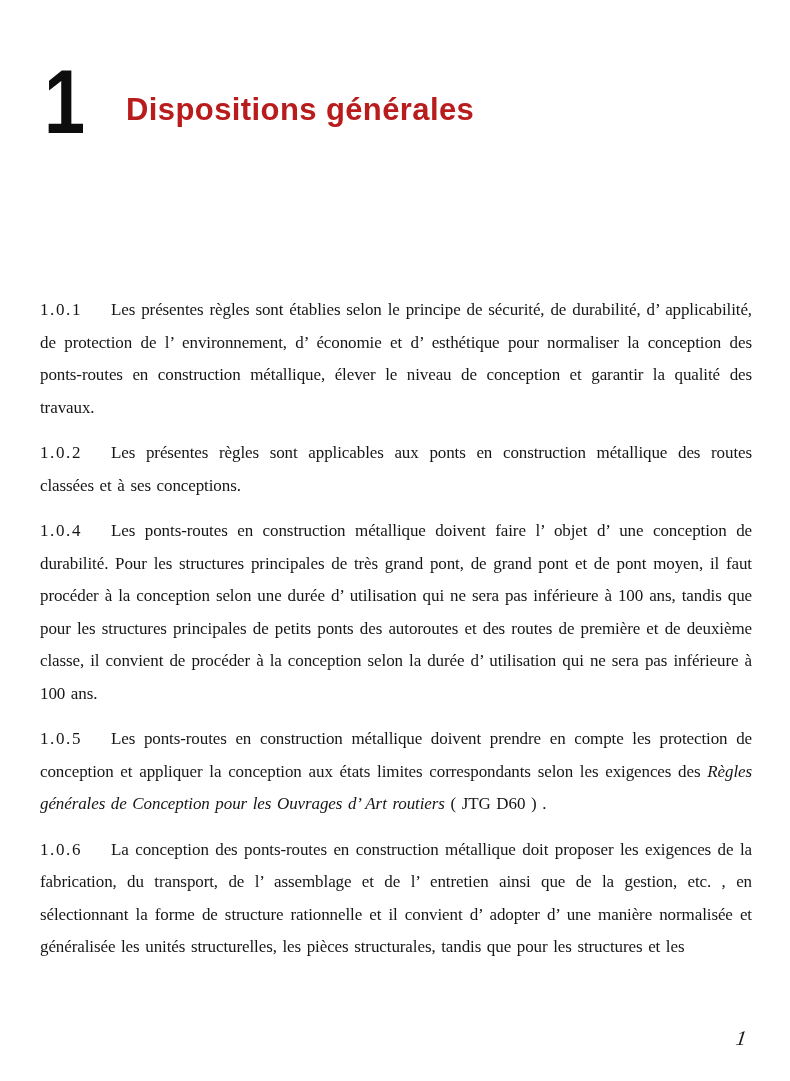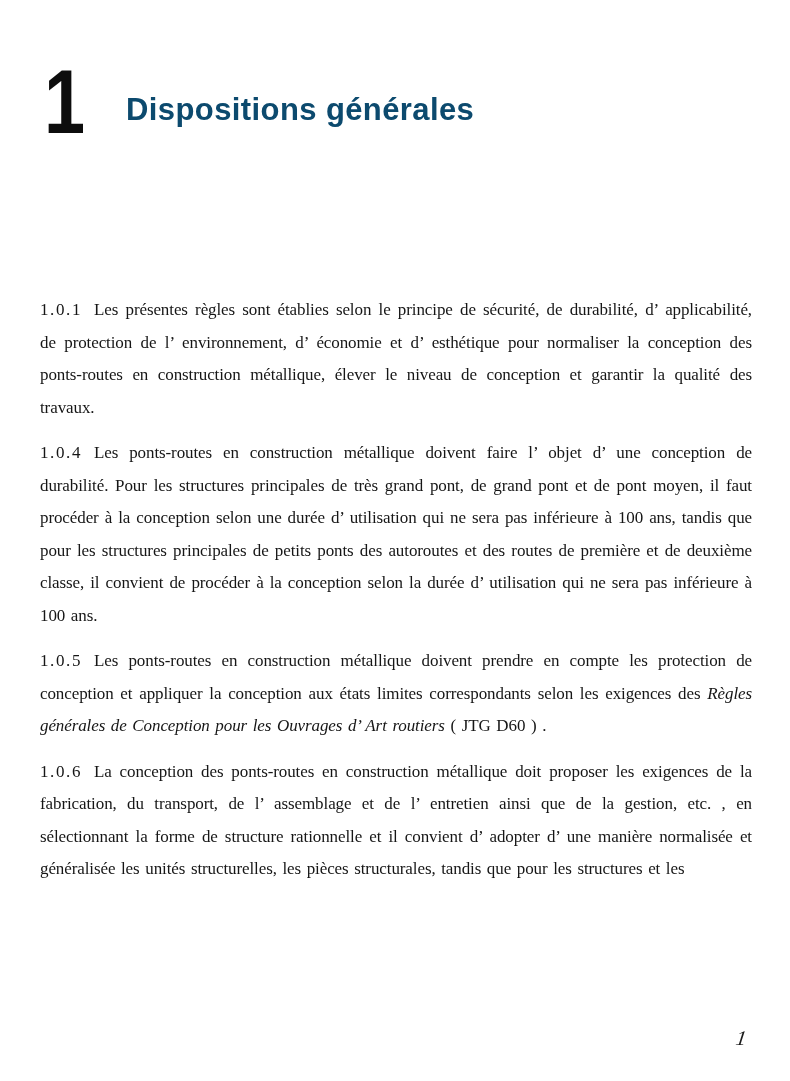--- a/index.html
+++ b/index.html
@@ -29,42 +29,42 @@
     color: #0d0d0d;
     transform: scaleX(0.82);
     transform-origin: left center;
     letter-spacing: -2px;
   }
   .chapter-title {
     font-family: "Liberation Sans", sans-serif;
     font-weight: 700;
     font-size: 31px;
     letter-spacing: 0.4px;
-    color: #0c4a6e;
+    color: #b91c1c;
     margin: 12px 0 0 34px;
     padding-top: 4px;
     white-space: nowrap;
   }
   
   .content {
     position: absolute;
     top: 294px;
     left: 40px;
     width: 712px;
   }
   .para {
     margin: 0 0 13px 0;
     font-size: 17px;
     line-height: 32.5px;
     text-align: justify;
     letter-spacing: -0.1px;
     word-spacing: 1.5px;
   }
   .pnum {
-    padding-right: 12px;
+    padding-right: 29px;
     letter-spacing: 1.6px;
   }
   .ital {
     font-style: italic;
   }
   
   .page-num {
     position: absolute;
     right: 44px;
     bottom: 30px;
@@ -82,20 +82,21 @@
 
   <header class="chapter-head">
     <div class="chapter-num">1</div>
     <h1 class="chapter-title">Dispositions générales</h1>
   </header>
 
   <main class="content">
 
     <p class="para"><span class="pnum">1.0.1</span><span>Les présentes règles sont établies selon le principe de sécurité, de durabilité, d’ applicabilité, de protection de l’ environnement, d’ économie et d’ esthétique pour normaliser la conception des ponts-routes en construction métallique, élever le niveau de conception et garantir la qualité des travaux.</span></p>
 
+    <p class="para"><span class="pnum">1.0.2</span><span>Les présentes règles sont applicables aux ponts en construction métallique des routes classées et à ses conceptions.</span></p>
 
 
     <p class="para"><span class="pnum">1.0.4</span><span>Les ponts-routes en construction métallique doivent faire l’ objet d’ une conception de durabilité. Pour les structures principales de très grand pont, de grand pont et de pont moyen, il faut procéder à la conception selon une durée d’ utilisation qui ne sera pas inférieure à 100 ans, tandis que pour les structures principales de petits ponts des autoroutes et des routes de première et de deuxième classe, il convient de procéder à la conception selon la durée d’ utilisation qui ne sera pas inférieure à 100 ans.</span></p>
 
     <p class="para"><span class="pnum">1.0.5</span><span>Les ponts-routes en construction métallique doivent prendre en compte les protection de conception et appliquer la conception aux états limites correspondants selon les exigences des </span><span class="ital">Règles générales de Conception pour les Ouvrages d’ Art routiers</span><span> ( JTG D60 ) .</span></p>
 
     <p class="para"><span class="pnum">1.0.6</span><span>La conception des ponts-routes en construction métallique doit proposer les exigences de la fabrication, du transport, de l’ assemblage et de l’ entretien ainsi que de la gestion, etc. , en sélectionnant la forme de structure rationnelle et il convient d’ adopter d’ une manière normalisée et généralisée les unités structurelles, les pièces structurales, tandis que pour les structures et les</span></p>
 
   </main>
 

